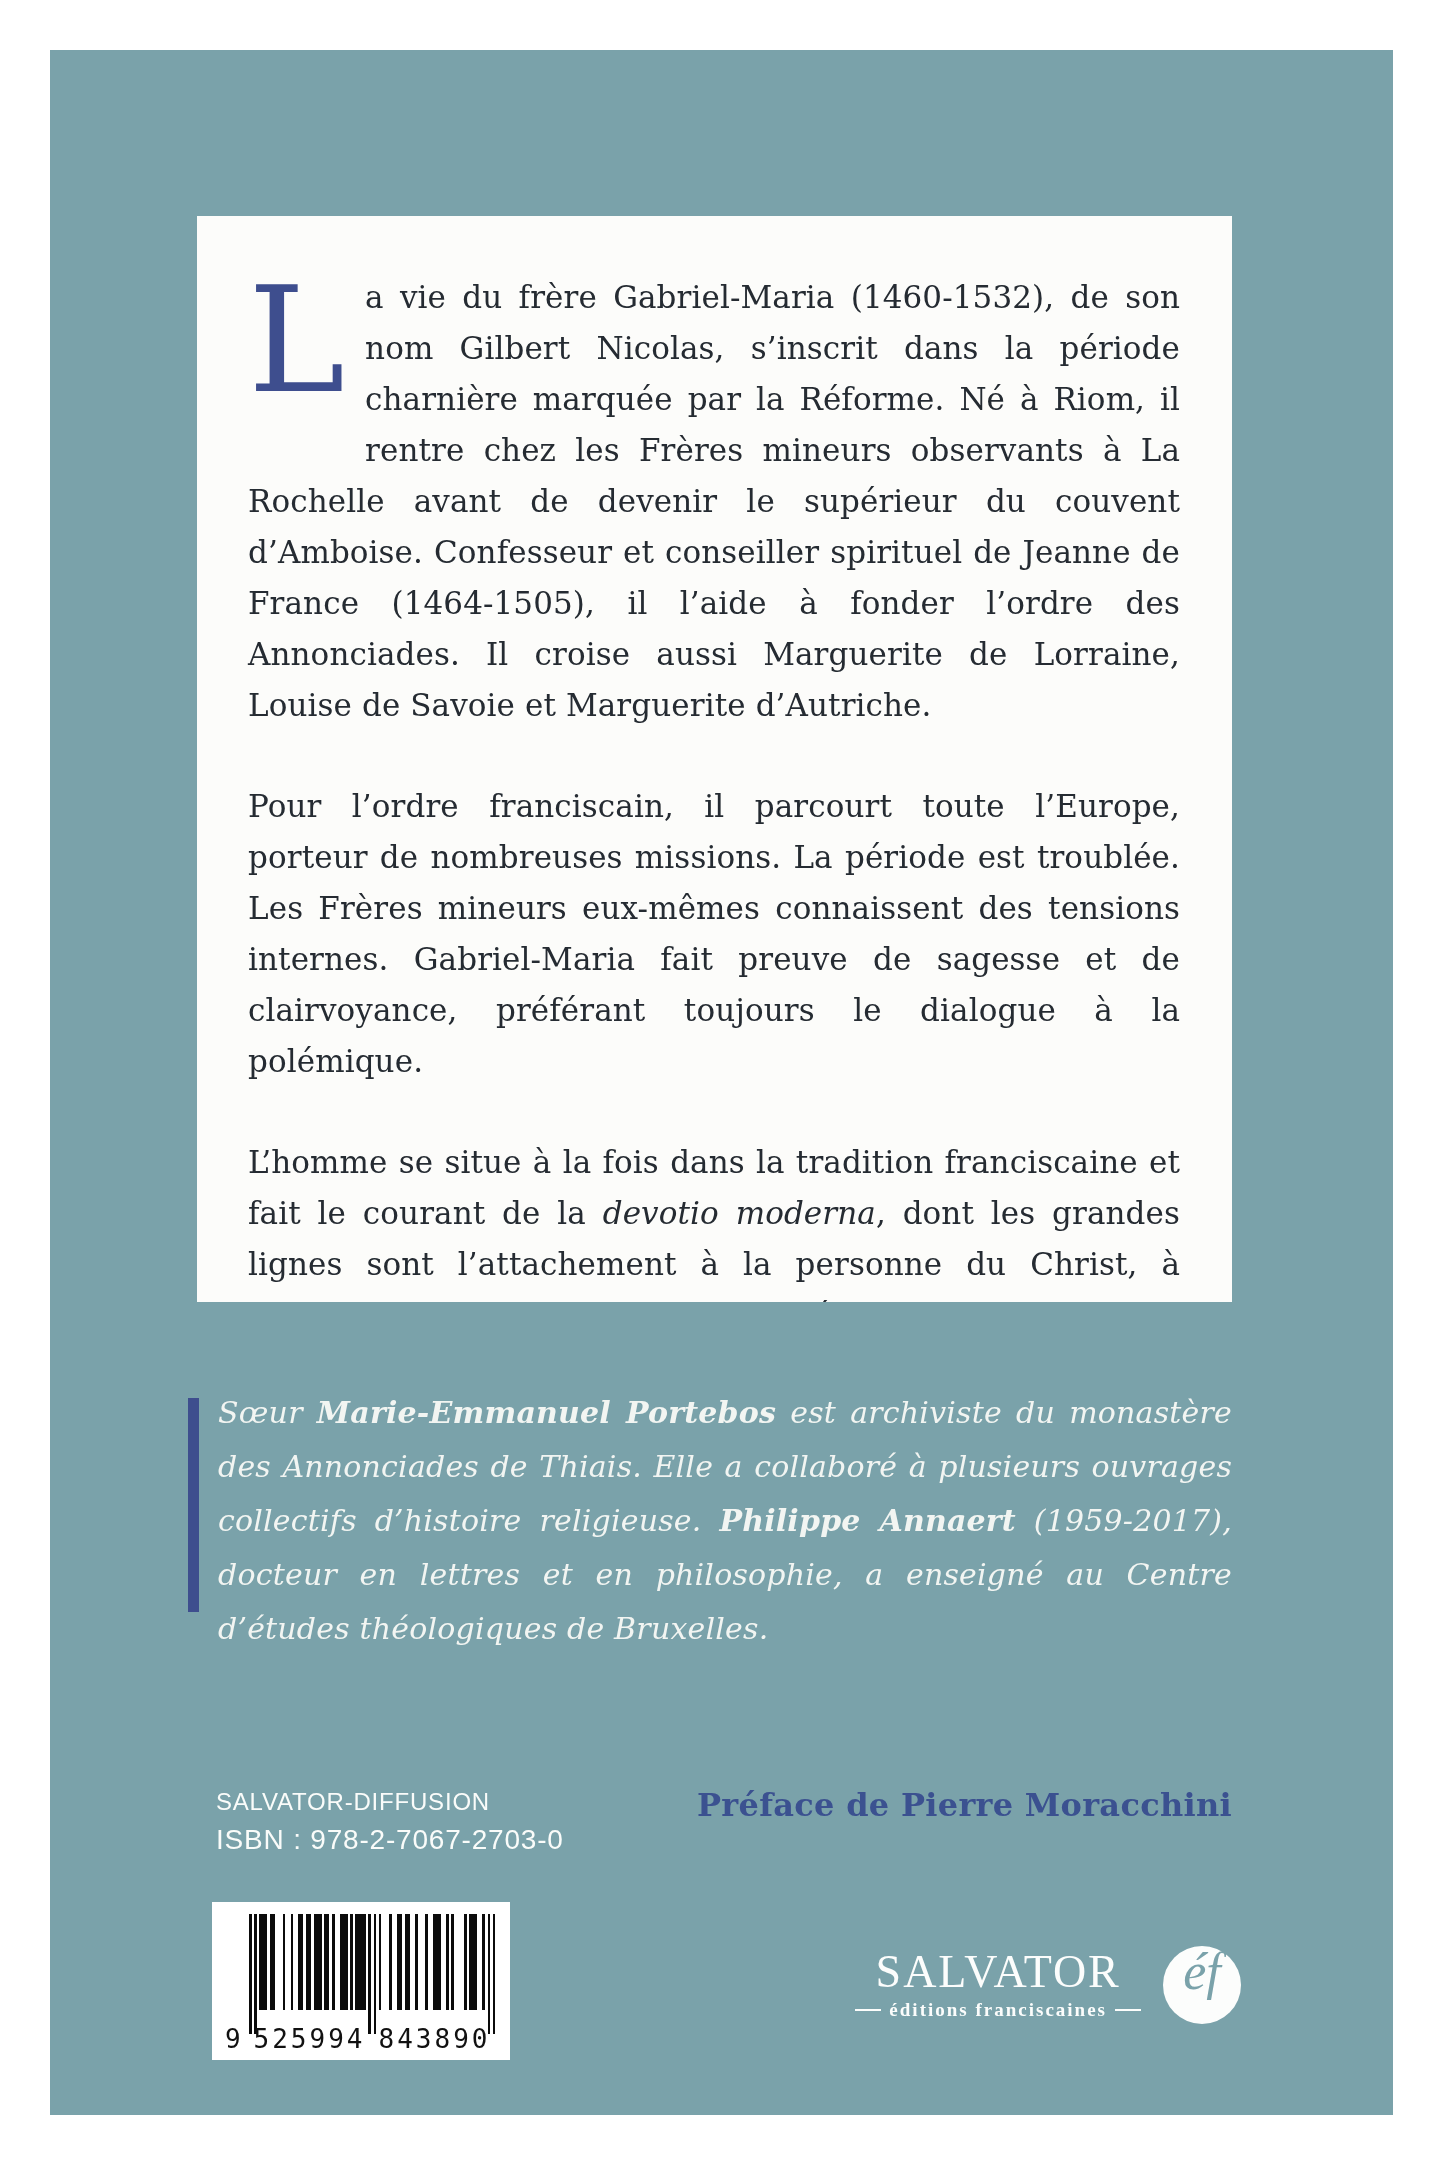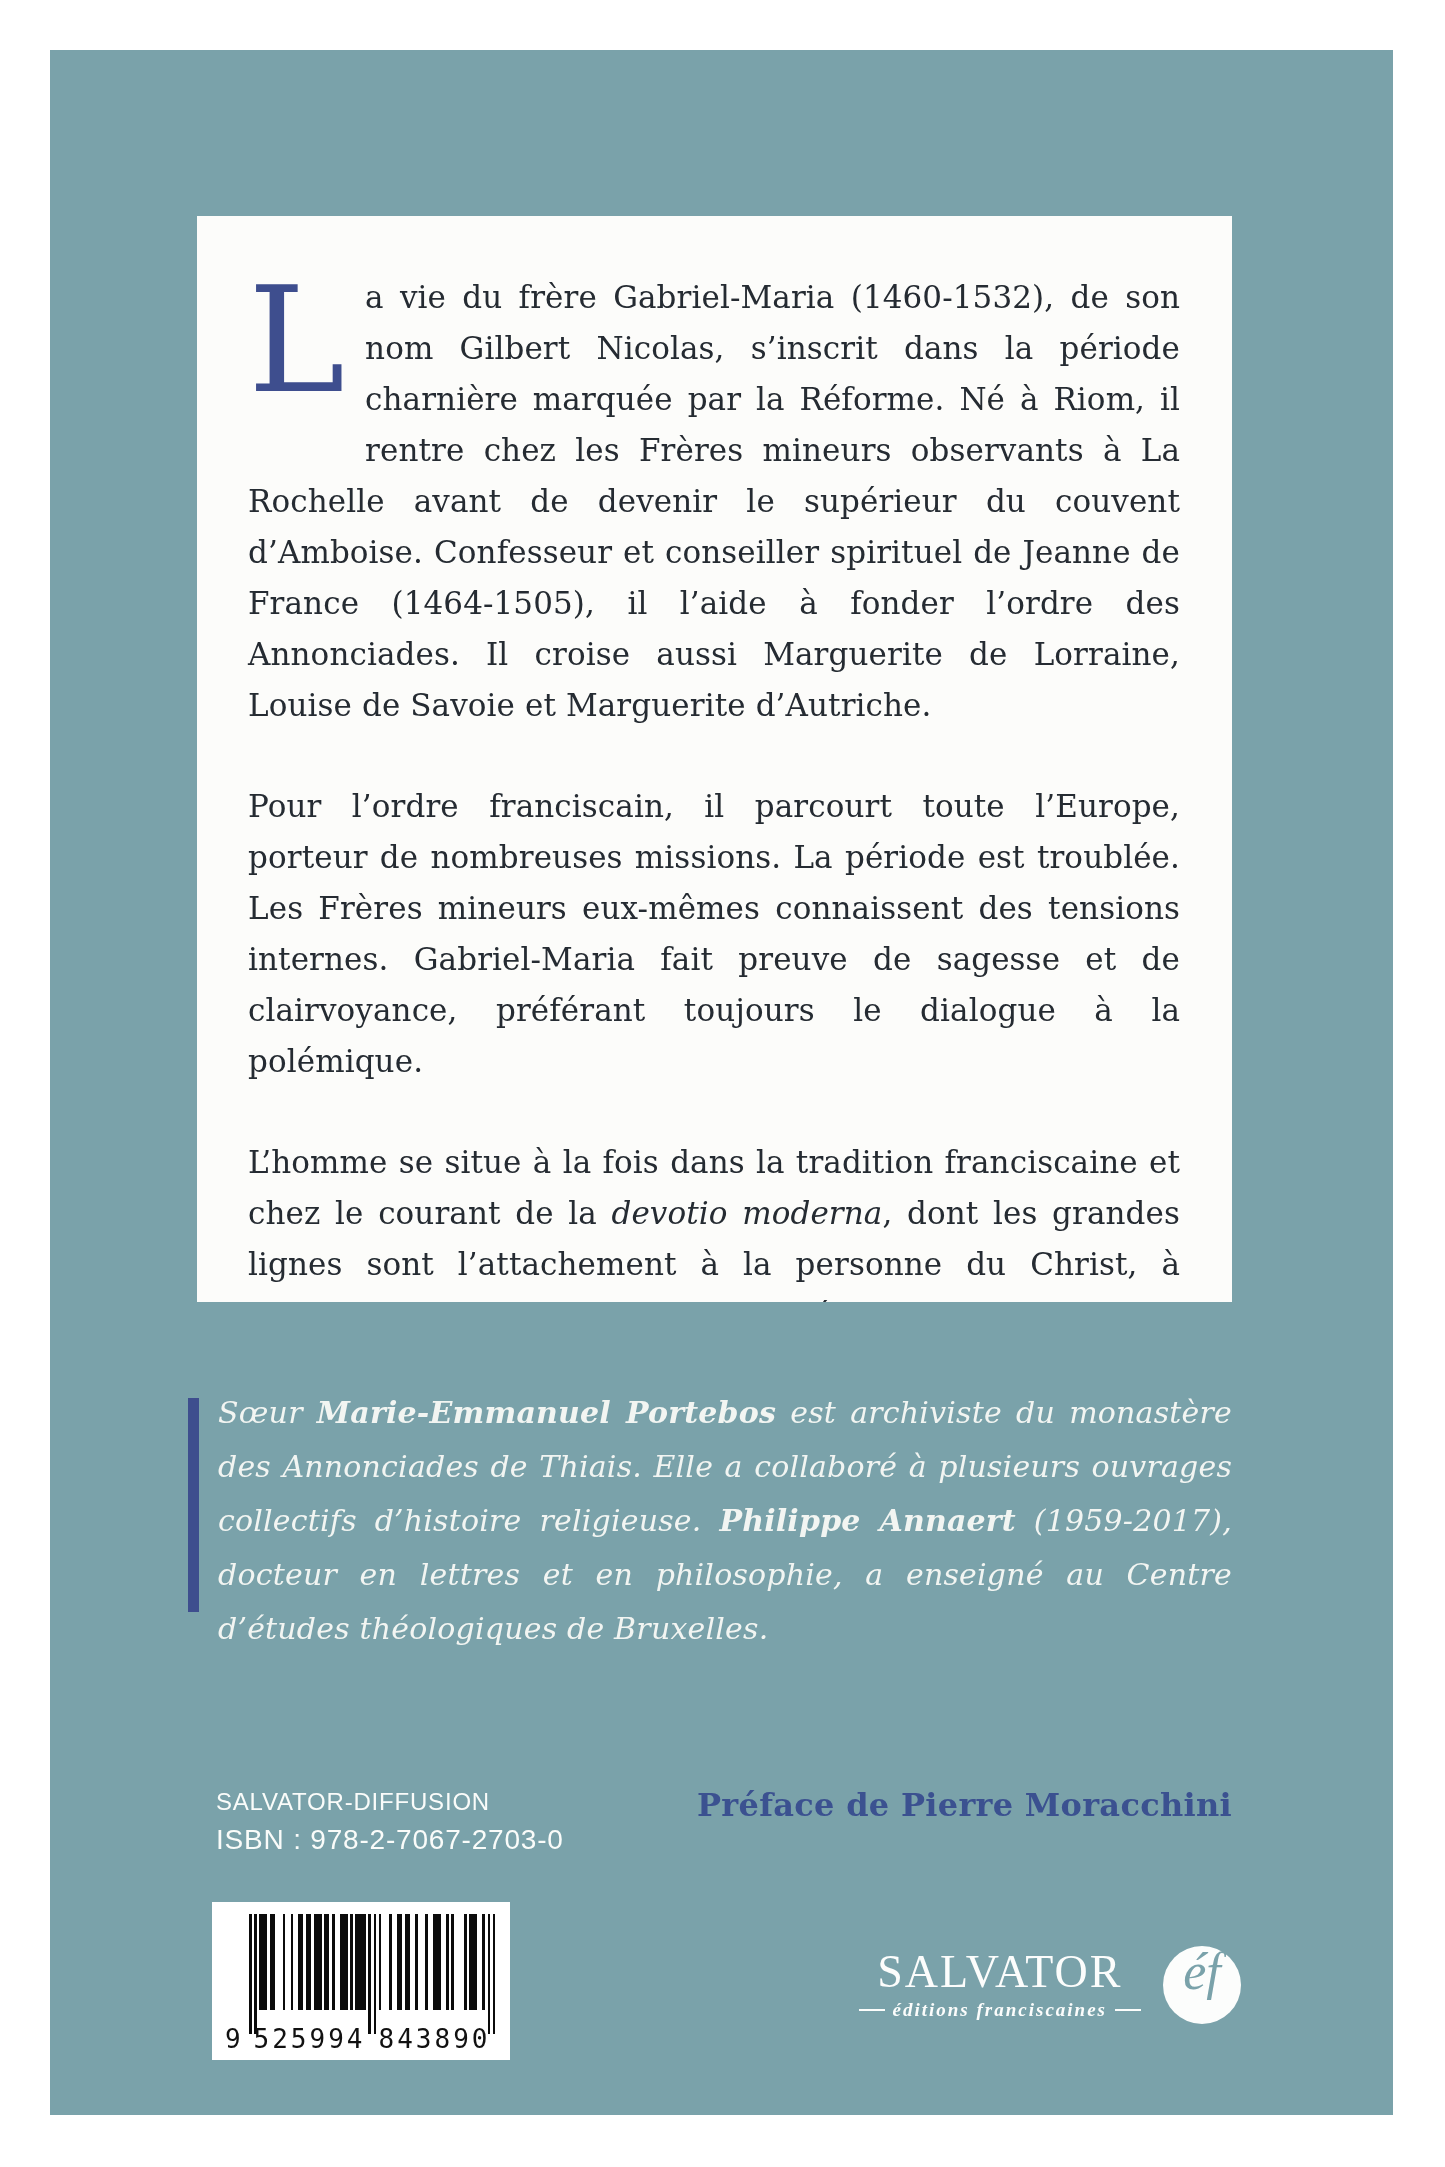--- a/index.html
+++ b/index.html
@@ -43,39 +43,39 @@
   .preface{position:absolute;right:161px;top:1736px;color:#3B5190;font-weight:700;
            font-size:32px;letter-spacing:0.3px;}
 
   
   .logo{position:absolute;right:152px;top:1896px;display:flex;align-items:center;}
   .logo-text{display:flex;flex-direction:column;align-items:center;margin-right:14px;}
   .logo-name{font-family:"Liberation Serif",serif;color:#FCFDFC;font-size:46px;
              letter-spacing:2px;line-height:46px;}
   .logo-tag{display:flex;align-items:center;margin-top:4px;color:#FCFDFC;}
   .logo-tag .rule{width:26px;border-top:2px solid #FCFDFC;margin:0 8px;}
-  .tagline{font-family:"Liberation Serif",serif;font-style:italic;font-weight:700;
+  .tagline{font-family:"Liberation Serif",serif;font-weight:700;
            font-size:19px;letter-spacing:2px;}
   .monogram{width:78px;height:78px;border-radius:50%;background:#FCFDFC;display:flex;
             justify-content:center;}
   .monogram span{font-family:"Liberation Serif",serif;font-style:italic;color:#7AA2AA;
                  font-size:52px;line-height:52px;padding-bottom:6px;}
 </style>
 </head>
 <body>
 
 <div class="page">
   <div class="cover">
 
     <div class="panel">
       <p>
         <span class="dropcap">L</span><span><span>a vie du frère Gabriel-Maria (1460-1532), de son nom Gilbert Nicolas, s’inscrit dans la période charnière marquée par la Réforme. Né à Riom, il rentre chez les Frères mineurs observants à La Rochelle avant de devenir le supérieur du couvent d’Amboise. Confesseur et conseiller spirituel de Jeanne de France (1464-1505), il l’aide à fonder l’ordre des Annonciades. Il croise aussi Marguerite de Lorraine, Louise de Savoie et Marguerite d’Autriche.</span></span>
       </p>
       <p><span>Pour l’ordre franciscain, il parcourt toute l’Europe, porteur de nombreuses missions. La période est troublée. Les Frères mineurs eux-mêmes connaissent des tensions internes. Gabriel-Maria fait preuve de sagesse et de clairvoyance, préférant toujours le dialogue à la polémique.</span></p>
-      <p><span>L’homme se situe à la fois dans la tradition franciscaine et chez le courant de la </span><span style="font-style: italic;">devotio moderna</span><span>, dont les grandes lignes sont l’attachement à la personne du Christ, à l’oraison du cœur et aux vertus chrétiennes. Mais surtout, il se distingue par son amour de la Vierge Marie, l’étoile de sa vie.</span></p>
+      <p><span>L’homme se situe à la fois dans la tradition franciscaine et fait le courant de la </span><span style="font-style: italic;">devotio moderna</span><span>, dont les grandes lignes sont l’attachement à la personne du Christ, à l’oraison du cœur et aux vertus chrétiennes. Mais surtout, il se distingue par son amour de la Vierge Marie, l’étoile de sa vie.</span></p>
     </div>
 
     <div class="bio-bar"></div>
     <div class="bio"><span>Sœur </span><span style="font-weight: 700;">Marie-Emmanuel Portebos</span><span> est archiviste du monastère des Annonciades de Thiais. Elle a collaboré à plusieurs ouvrages collectifs d’histoire religieuse. </span><span style="font-weight: 700;">Philippe Annaert</span><span> (1959-2017), docteur en lettres et en philosophie, a enseigné au Centre d’études théologiques de Bruxelles.</span></div>
 
     <div class="pricing">
       <div class="distrib">SALVATOR-DIFFUSION</div>
       <div class="isbn">ISBN : 978-2-7067-2703-0</div>
     </div>
 

